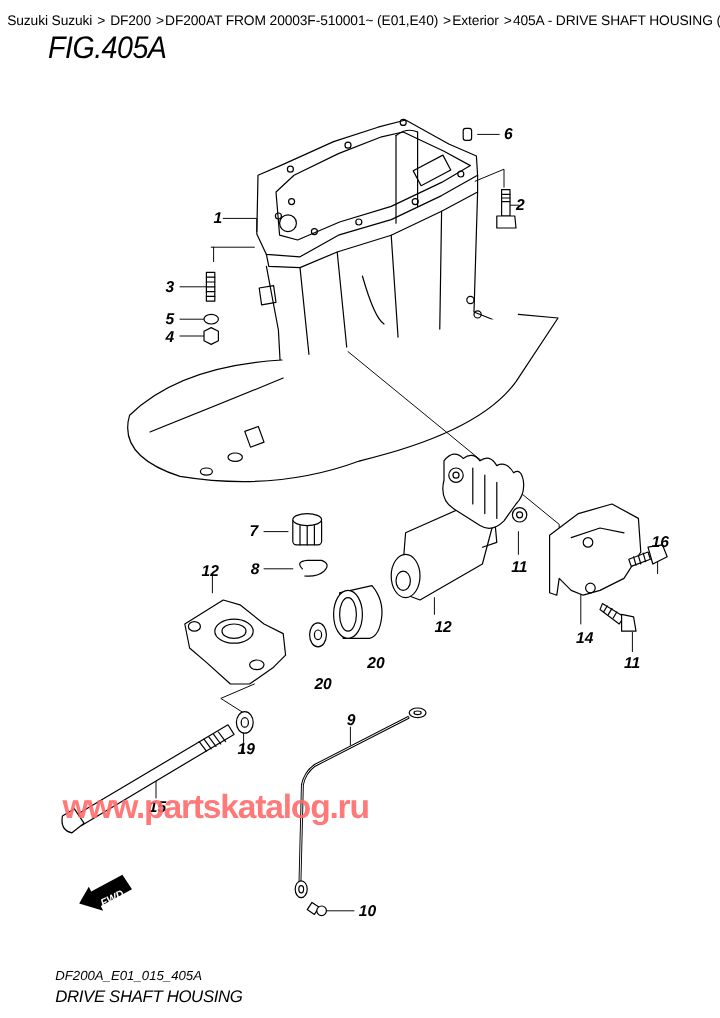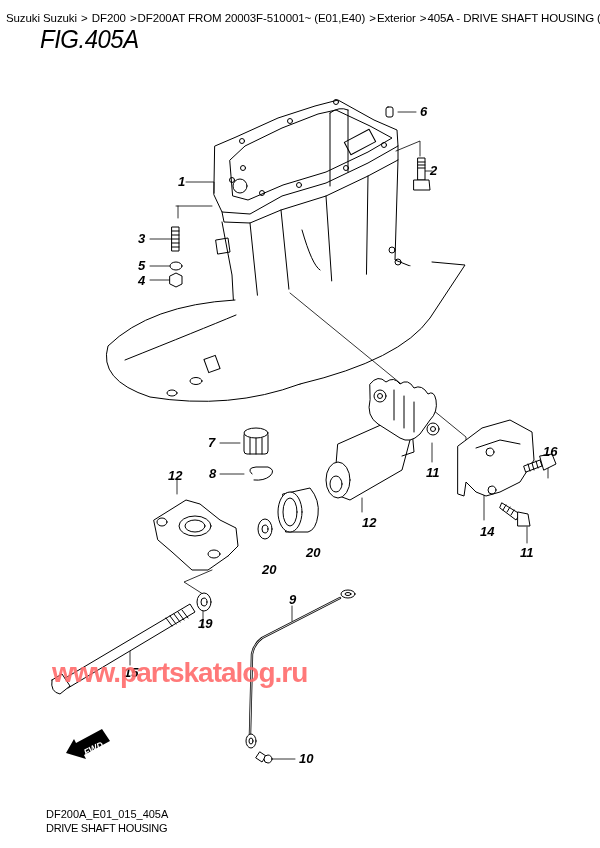--- a/index.html
+++ b/index.html
@@ -4,22 +4,22 @@
 <style>
   html, body { margin:0; padding:0; background:#ffffff; }
   body { width:600px; height:848px; position:relative; overflow:hidden; font-family:"Liberation Sans", sans-serif; color:#000; }
   .breadcrumb { position:absolute; left:6px; top:12px; font-size:11.5px; white-space:nowrap; letter-spacing:-0.1px; }
   .breadcrumb .sep { margin:0 1px; }
   .breadcrumb a { color:#000; text-decoration:none; }
   .fig-title { position:absolute; left:40px; top:24px; font-size:26px; font-style:italic; letter-spacing:-0.5px; transform:scaleX(0.92); transform-origin:left top; }
   svg.diagram { position:absolute; left:0; top:0; }
   .callout { position:absolute; font-size:13px; font-style:italic; font-weight:bold; font-family:"Liberation Sans", sans-serif; }
   .watermark { position:absolute; left:52px; top:657px; font-size:28px; font-weight:bold; color:#ff6b6b; opacity:0.9; letter-spacing:-1px; font-family:"Liberation Sans", sans-serif; white-space:nowrap; }
-  .footer-code { position:absolute; left:46px; top:808px; font-size:11px; }
-  .footer-name { position:absolute; left:46px; top:822px; font-size:11px; letter-spacing:-0.3px; }
+  .footer-code { position:absolute; left:46px; top:808px; font-size:11px; font-style:italic; }
+  .footer-name { position:absolute; left:46px; top:822px; font-size:14px; font-style:italic; letter-spacing:-0.3px; }
   .fwd { position:absolute; left:64px; top:728px; }
 </style>
 </head>
 <body>
 
 <div class="breadcrumb">
   <a>Suzuki Suzuki</a>
   <span class="sep">&gt;</span>
   <a>DF200</a>
   <span class="sep">&gt;</span><a>DF200AT FROM 20003F-510001~ (E01,E40)</a>

